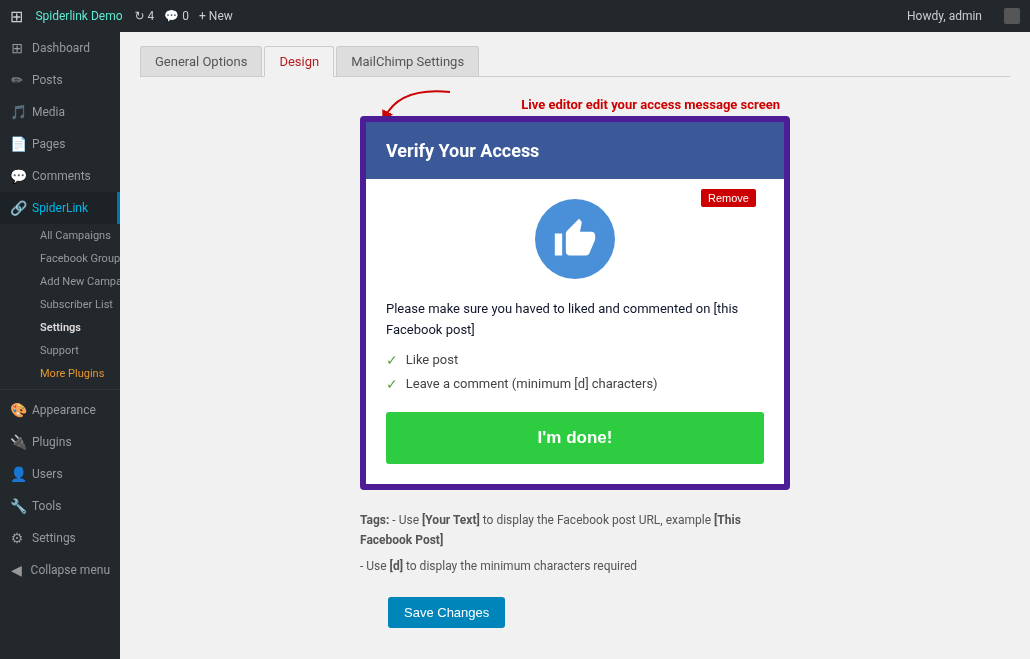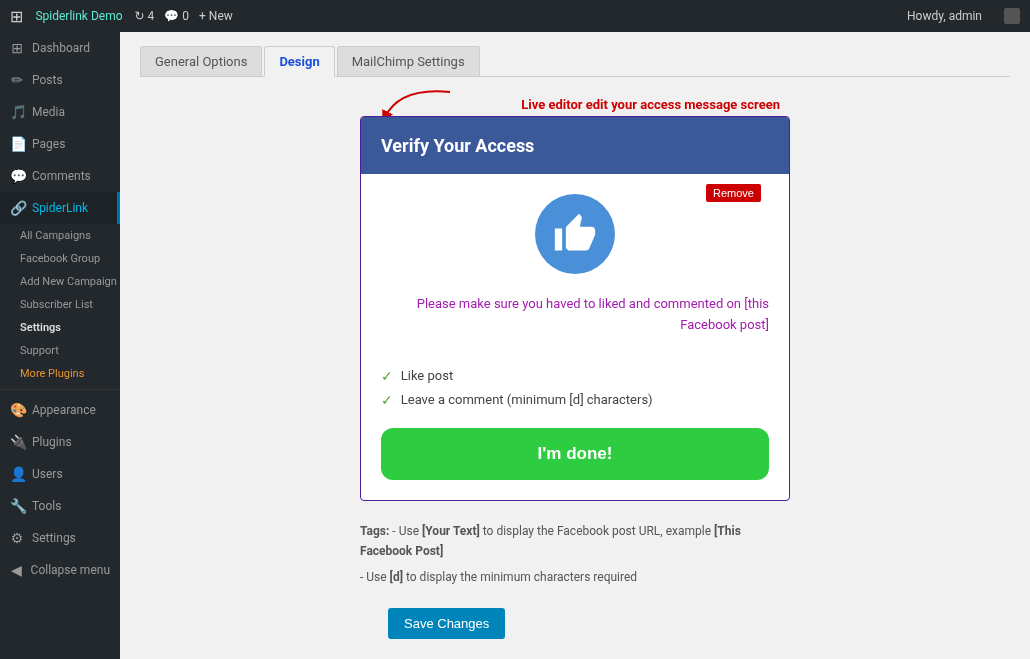--- a/index.html
+++ b/index.html
@@ -48,21 +48,21 @@
     }
     .menu-item.active { background: #0073aa; color: #fff; }
     .menu-item .menu-icon { width: 14px; text-align: center; font-size: 14px; }
     .menu-item.has-indicator { position: relative; }
     .menu-item.has-indicator::after { content: ''; position: absolute; right: 0; top: 0; bottom: 0; width: 3px; background: #0073aa; }
     .menu-item.spiderlink { background: #1d2226; color: #fff; }
     .menu-item.spiderlink.active { color: #00b9eb; }
     .submenu-item {
       display: flex;
       align-items: center;
-      padding: 5px 10px 5px 20px;
+      padding: 5px 10px 5px 40px;
       color: #999;
       font-size: 11px;
       cursor: pointer;
       white-space: nowrap;
     }
     .submenu-item.bold { font-weight: 600; color: #ddd; }
     .submenu-item.orange { color: #e6952d; }
     .separator { height: 1px; background: #333; margin: 4px 0; }
 
     
@@ -88,33 +88,33 @@
       border-bottom: none;
       color: #555;
       font-size: 13px;
       cursor: pointer;
       margin-right: 2px;
       border-radius: 3px 3px 0 0;
     }
     .nav-tab.active {
       background: #f1f1f1;
       border-bottom: 1px solid #f1f1f1;
-      color: #1d4ed8;
-      font-weight: 700;
+      color: #b91c1c;
+      font-weight: 400;
       margin-bottom: -1px;
     }
 
     
     .preview-wrapper {
       position: relative;
       max-width: 430px;
       margin: 0 auto 20px auto;
     }
     .preview-card {
-      border: 1px solid #4c1d95;
+      border: 6px solid #4c1d95;
       background: #fff;
       border-radius: 4px;
       overflow: hidden;
     }
     .card-header {
       background: #3b5998;
       padding: 18px 20px;
     }
     .card-header h2 {
       color: #fff;
@@ -145,45 +145,45 @@
       border-radius: 50%;
       display: flex;
       align-items: center;
       justify-content: center;
       margin: 0 auto 20px auto;
       font-size: 36px;
     }
     .thumb-icon svg { fill: #fff; width: 44px; height: 44px; }
     .card-description {
       font-size: 13px;
-      color: #a21caf;
+      color: #0f172a;
       line-height: 1.6;
-      text-align: right;
-      margin-bottom: 32px;
+      text-align: left;
+      margin-bottom: 11px;
     }
     .check-item {
       display: flex;
       align-items: center;
       gap: 8px;
       font-size: 13px;
       color: #444;
       margin-bottom: 8px;
       text-align: left;
     }
     .check-item .checkmark { color: #5b9d3e; font-size: 14px; }
     .done-btn {
       width: 100%;
       background: #2ecc40;
       color: #fff;
       border: none;
       padding: 16px;
       font-size: 17px;
       font-weight: bold;
       cursor: pointer;
-      border-radius: 12px;
+      border-radius: 3px;
       margin-top: 12px;
     }
 
     
     .tags-section {
       max-width: 430px;
       margin: 0 auto 20px auto;
       font-size: 12px;
       color: #555;
     }

